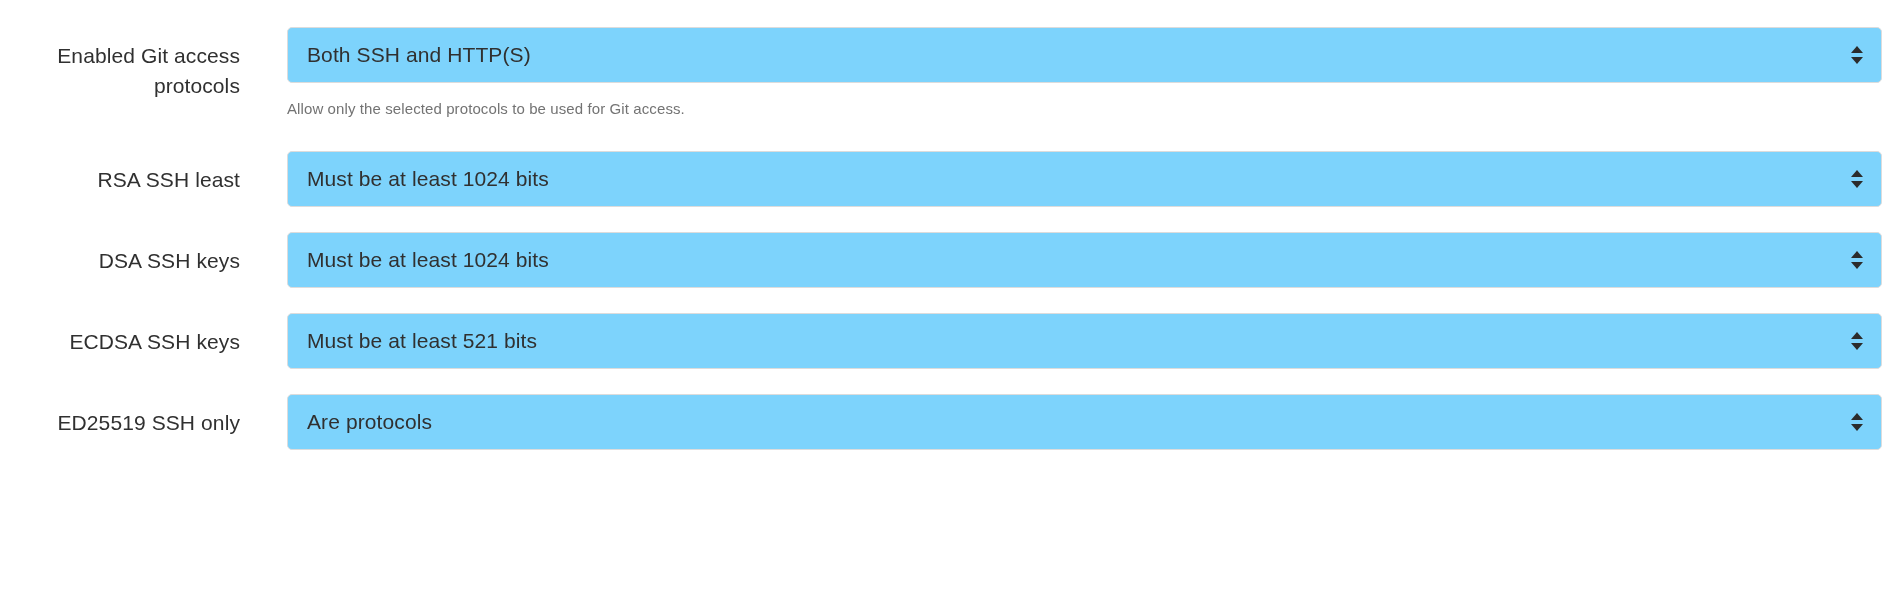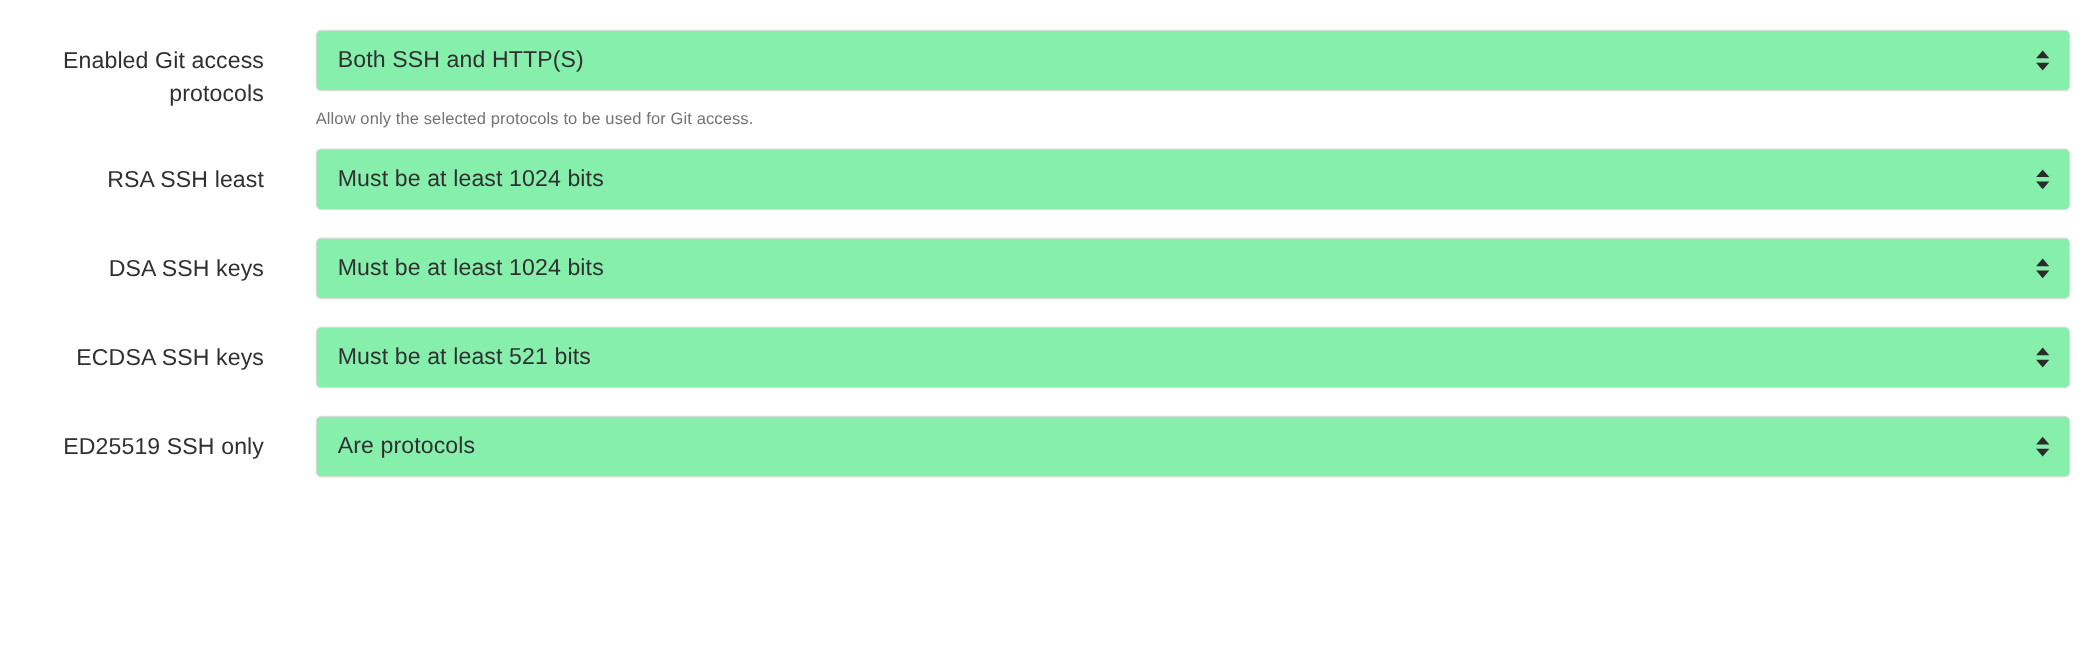--- a/index.html
+++ b/index.html
@@ -54,21 +54,21 @@
   }
 
   .select-wrap {
     position: relative;
     width: 100%;
   }
 
   .select-box {
     width: 100%;
     height: 56px;
-    background: #86efac;
+    background: #7dd3fc;
     border: 1px solid #dcdcdc;
     border-radius: 5px;
     display: flex;
     align-items: center;
     padding-left: 19px;
     padding-right: 52px;
     cursor: default;
     box-shadow: 0 0 0 0 rgba(0,0,0,0);
   }
 
@@ -115,21 +115,21 @@
 
   .help-text {
     display: block;
     font-size: 15px;
     line-height: 28px;
     color: #737373;
     letter-spacing: 0.1px;
     margin-top: 12px;
   }
 
-  .row-with-help { margin-bottom: 12px; }
+  .row-with-help { margin-bottom: 28px; }
 </style>
 </head>
 <body>
 
 <div class="settings-form">
 
   <div class="form-row row-with-help">
     <div class="label-col">
       <span class="field-label">Enabled Git access protocols</span>
     </div>

